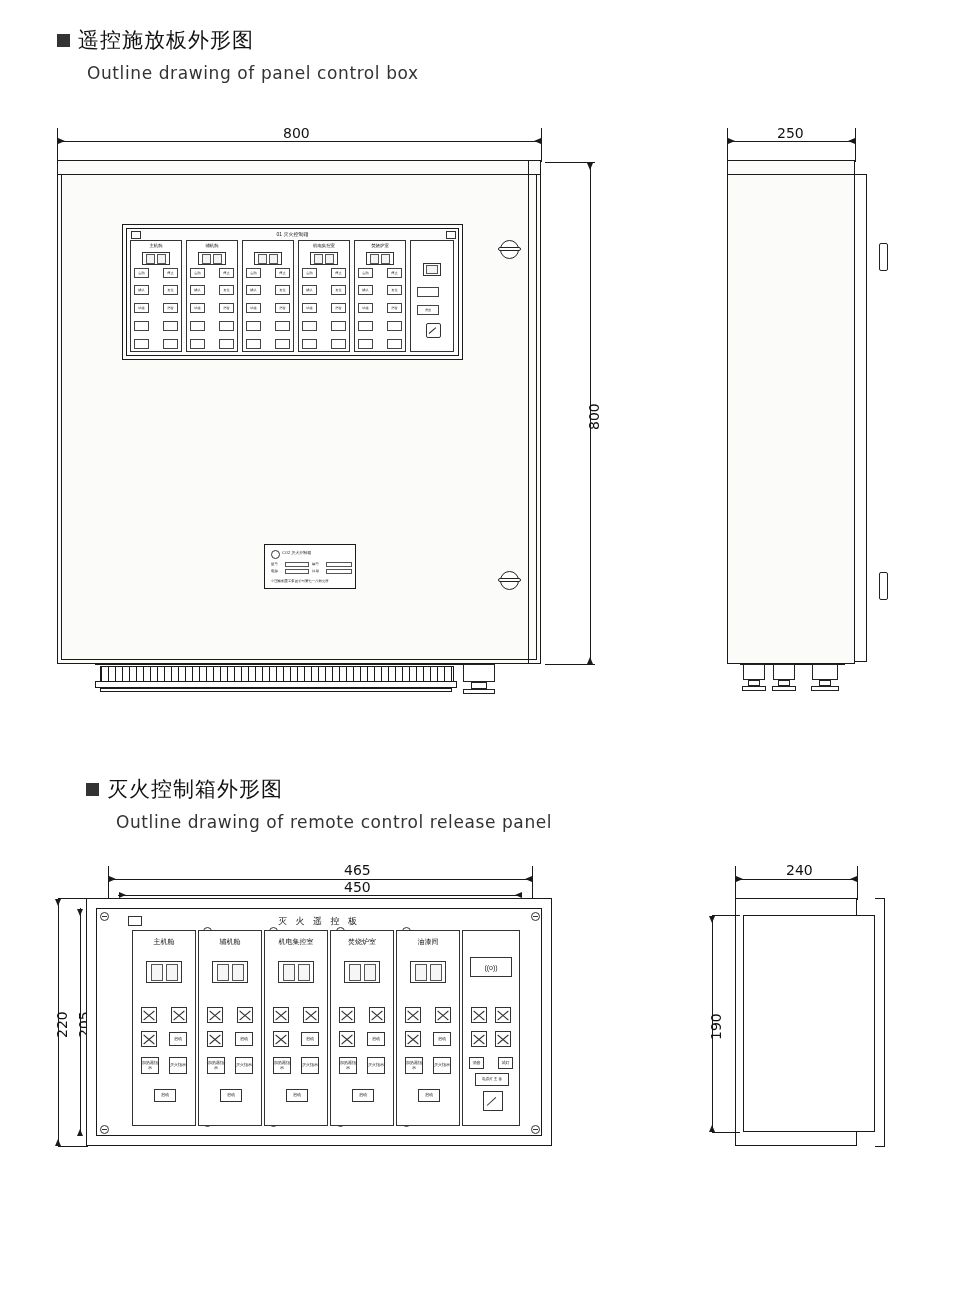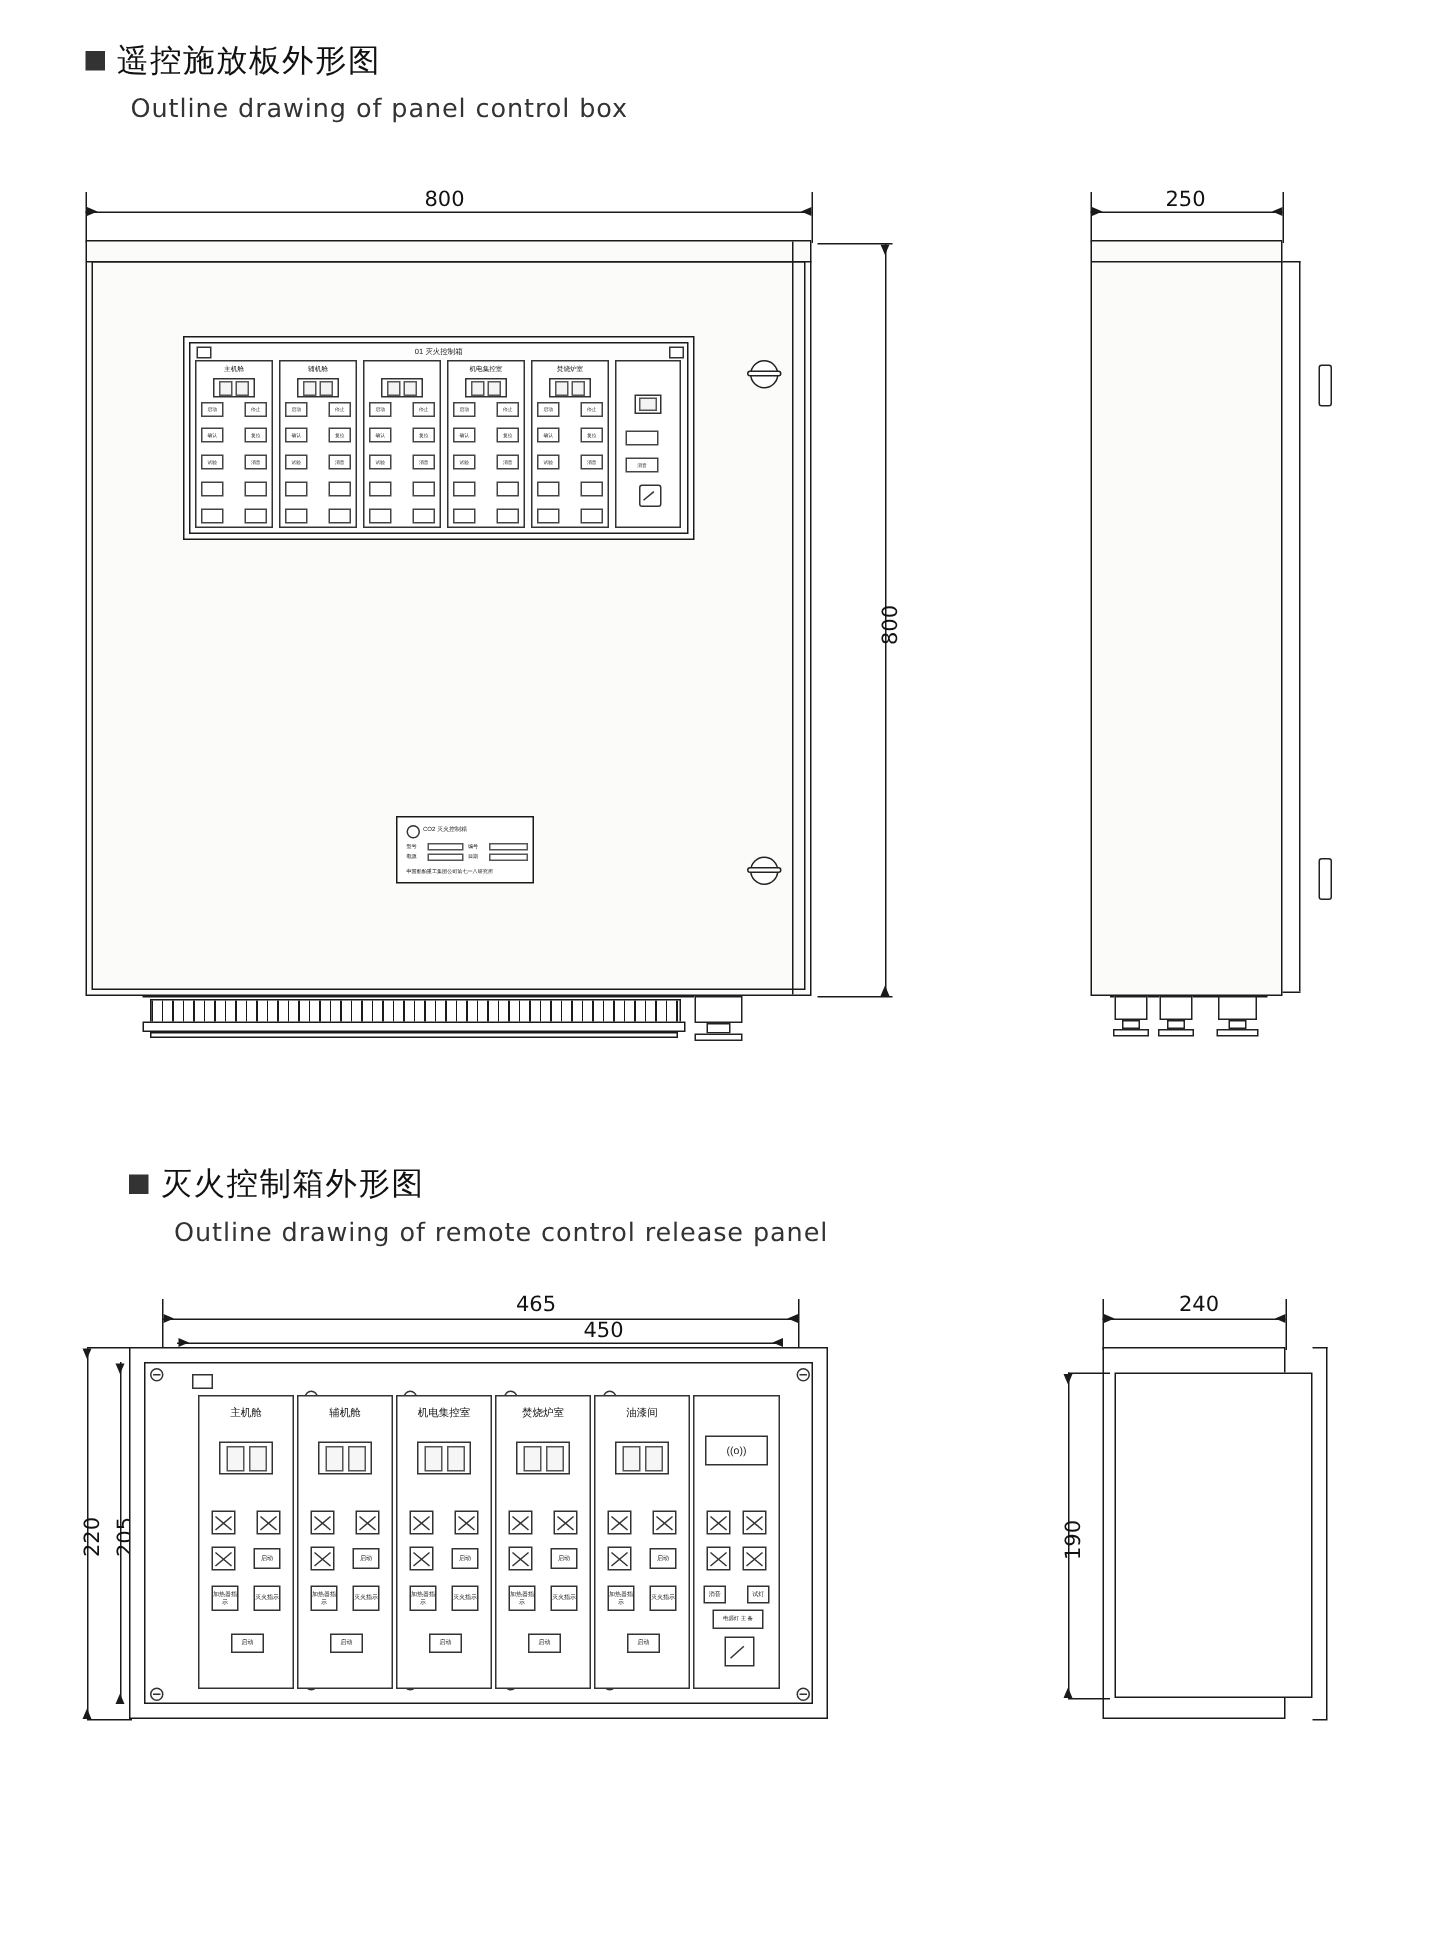--- a/index.html
+++ b/index.html
@@ -356,35 +356,36 @@
   <div class="ln vln" style="left:108px;top:866px;height:34px;"></div>
   <div class="ln vln" style="left:532px;top:866px;height:34px;"></div>
   <div class="ln hln" style="left:108px;top:879px;width:424px;"></div>
   <div class="arw r" style="left:109px;top:876px;"></div>
   <div class="arw l" style="left:525px;top:876px;"></div>
   <div class="dimtxt" style="left:344px;top:862px;">465</div>
 
   <div class="ln hln" style="left:118px;top:895px;width:404px;"></div>
   <div class="arw r" style="left:119px;top:892px;"></div>
   <div class="arw l" style="left:515px;top:892px;"></div>
-  <div class="dimtxt" style="left:344px;top:879px;margin-left:45px;">450</div>
+  <div class="dimtxt" style="left:344px;top:879px;">450</div>
 
   <div class="ln vln" style="left:58px;top:898px;height:248px;"></div>
   <div class="arw d" style="left:55px;top:899px;"></div>
   <div class="arw u" style="left:55px;top:1139px;"></div>
   <div class="dimtxt vert" style="left:54px;top:1038px;">220</div>
   <div class="ln vln" style="left:80px;top:908px;height:228px;"></div>
   <div class="arw d" style="left:77px;top:909px;"></div>
   <div class="arw u" style="left:77px;top:1129px;"></div>
   <div class="dimtxt vert" style="left:76px;top:1038px;">205</div>
   <div class="ln hln" style="left:58px;top:898px;width:30px;"></div>
   <div class="ln hln" style="left:58px;top:1146px;width:30px;"></div>
 
   <div class="box" id="rp-outer"></div>
   <div class="box" id="rp-inner"></div>
+  <div id="rp-title">灭 火 遥 控 板</div>
   <div style="position:absolute;left:128px;top:916px;width:12px;height:8px;border:1px solid #333;background:#fff;"></div>
 
   <div class="corner-screw" style="left:100px;top:912px;"></div>
   <div class="corner-screw" style="left:531px;top:912px;"></div>
   <div class="corner-screw" style="left:100px;top:1125px;"></div>
   <div class="corner-screw" style="left:531px;top:1125px;"></div>
   <div class="corner-screw" style="left:203px;top:927px;"></div>
   <div class="corner-screw" style="left:269px;top:927px;"></div>
   <div class="corner-screw" style="left:336px;top:927px;"></div>
   <div class="corner-screw" style="left:402px;top:927px;"></div>

